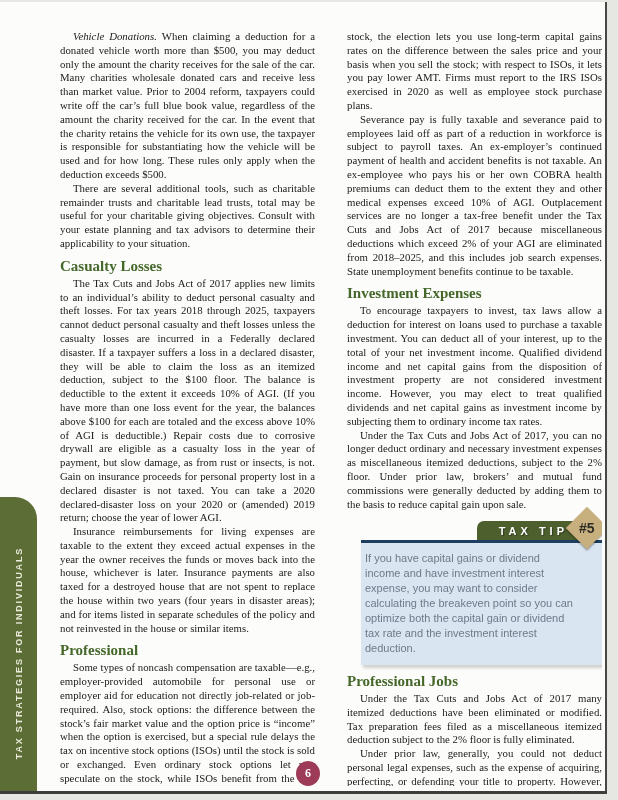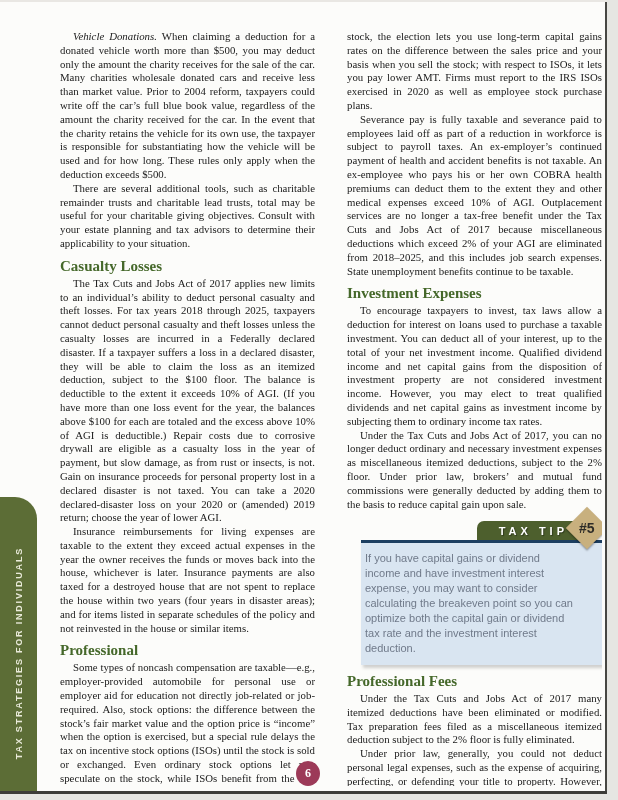--- a/index.html
+++ b/index.html
@@ -131,21 +131,21 @@
         <p class="para indent">Under the Tax Cuts and Jobs Act of 2017, you can no longer deduct ordinary and necessary investment expenses as miscellaneous itemized deductions, subject to the 2% floor. Under prior law, brokers’ and mutual fund commissions were generally deducted by adding them to the basis to reduce capital gain upon sale.</p>
         <div class="taxtip">
           <div class="taxtip-tabrow">
             <div class="taxtip-tab">TAX TIP</div>
             <div class="taxtip-badge">
               <span>#5</span>
             </div>
           </div>
           <div class="taxtip-body">If you have capital gains or dividend income and have investment interest expense, you may want to consider calculating the breakeven point so you can optimize both the capital gain or dividend tax rate and the investment interest deduction.</div>
         </div>
-        <h2 class="heading">Professional Fees</h2>
+        <h2 class="heading">Professional Jobs</h2>
         <p class="para indent">Under the Tax Cuts and Jobs Act of 2017 many itemized deductions have been eliminated or modified. Tax preparation fees filed as a miscellaneous itemized deduction subject to the 2% floor is fully eliminated.</p>
         <p class="para indent">Under prior law, generally, you could not deduct personal legal expenses, such as the expense of acquiring, perfecting, or defending your title to property. However, these costs could qualify as capital expenditures, which were added to the basis of the property. No expenses related to tax-free income were deductible.</p>
         <p class="para indent"><i>Divorce-Related Fees. </i>Under new tax law, many taxpayers lose the benefit of deducting legal fees for divorce as itemized deductions due to new limitations. Taxpayers who claim the standard deduction in 2020 instead of itemizing will not be able to deduct legal fees.</p>
       </div>
   </div>
 
   <div class="sidebar">
     <div class="sidebar-label">TAX STRATEGIES FOR INDIVIDUALS</div>
   </div>
 

